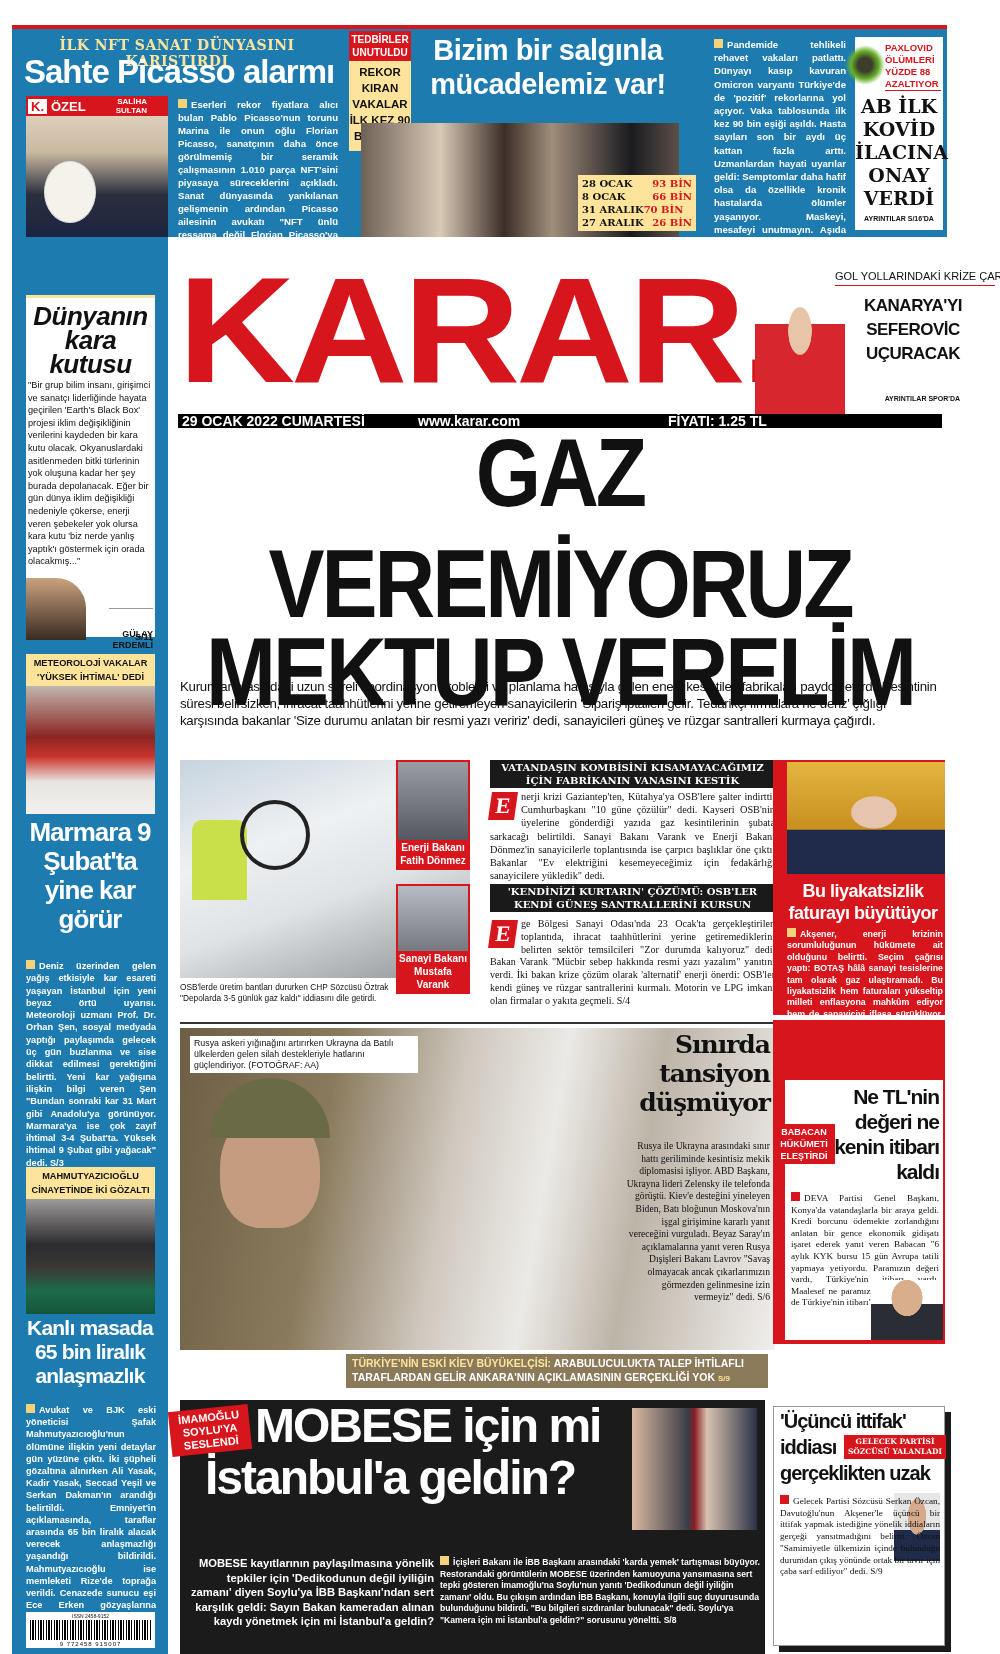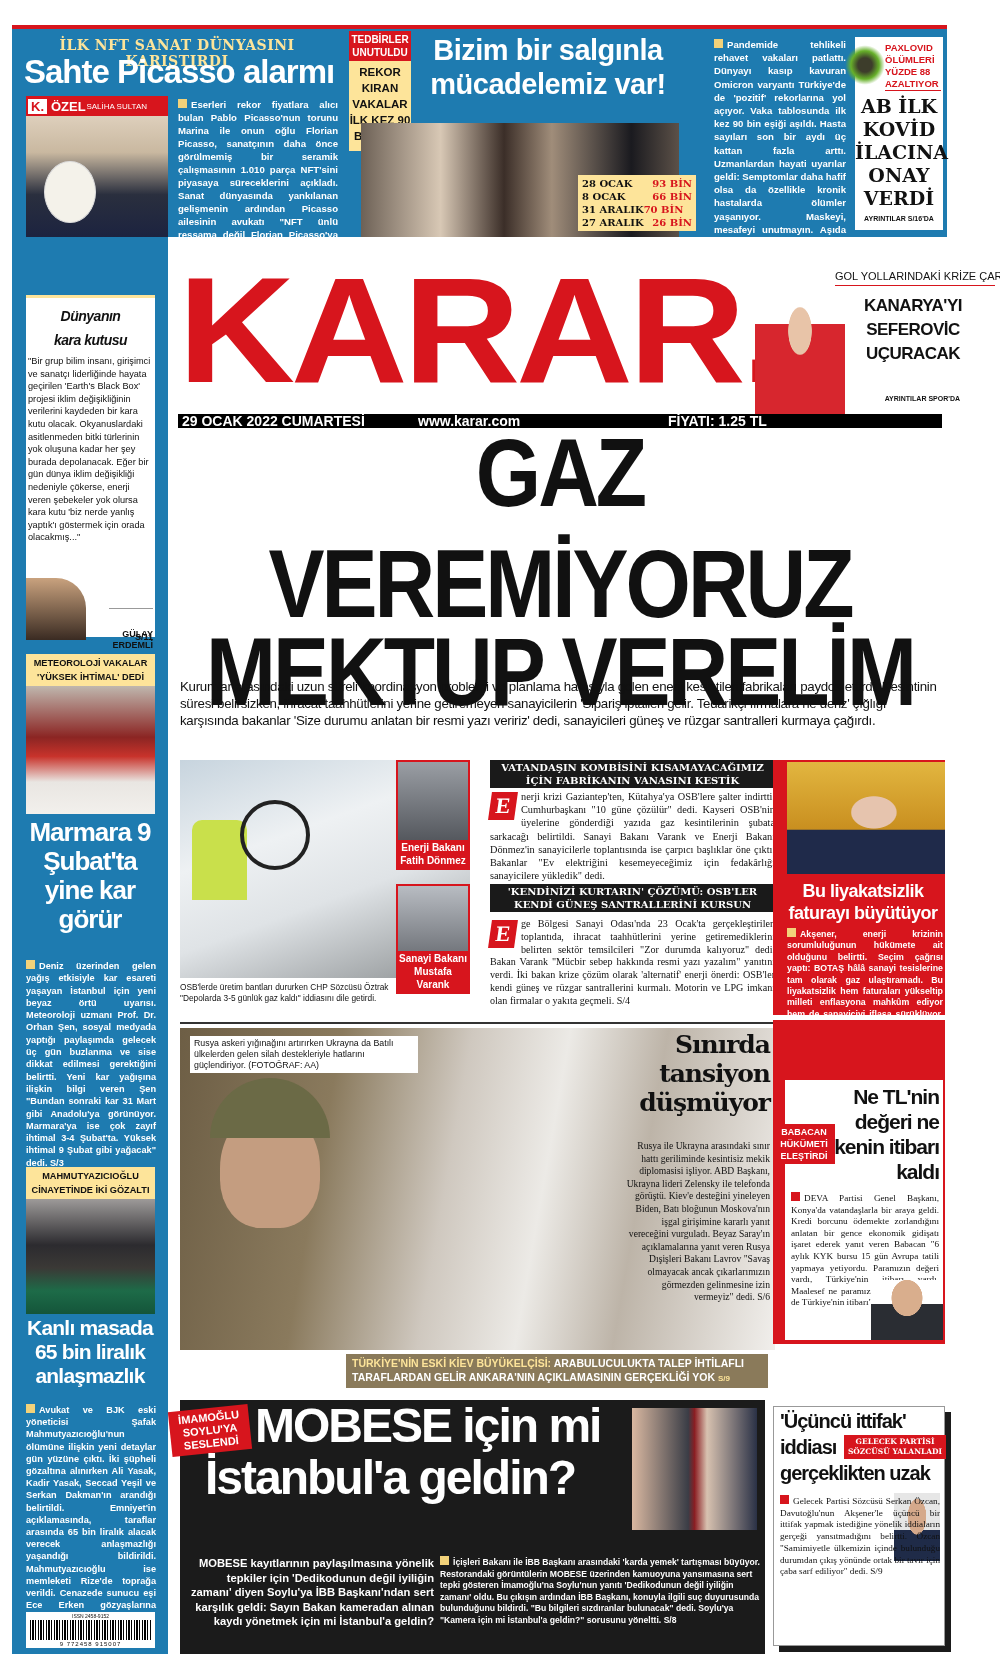--- a/index.html
+++ b/index.html
@@ -23,21 +23,21 @@
 <div class="abs" style="left:12px;top:25px;width:935px;height:4px;background:#d7151d;"></div>
 <div class="abs blue" style="left:12px;top:29px;width:935px;height:208px;"></div>
 
 <div class="abs" style="left:12px;top:29px;width:330px;height:208px;">
   <div style="position:absolute;left:0;top:8px;width:330px;text-align:center;color:#fde49a;font-weight:bold;font-size:14px;font-family:'DejaVu Serif',serif;letter-spacing:0.5px;">İLK NFT SANAT DÜNYASINI KARIŞTIRDI</div>
   <div style="position:absolute;left:12px;top:24px;width:330px;color:#fff;font-weight:bold;font-size:33px;letter-spacing:-1px;white-space:nowrap;overflow:hidden;">Sahte Picasso alarmı</div>
   <div class="photo" style="position:absolute;left:14px;top:67px;width:142px;height:141px;background:linear-gradient(180deg,#e9dccb 0%,#c9b8a0 40%,#2a2f3e 70%,#1c2340 100%);">
     <div style="position:absolute;left:0;top:0;width:142px;height:20px;background:#d7151d;display:flex;align-items:center;">
       <span style="background:#fff;color:#d7151d;font-weight:bold;font-size:13px;padding:0 3px;margin-left:2px;">K.</span>
       <span style="color:#fff;font-weight:bold;font-size:13px;margin-left:4px;">ÖZEL</span>
-      <span style="color:#fff;font-weight:normal;font-size:8px;margin-left:auto;margin-right:21px;">SALİHA SULTAN</span>
+      <span style="color:#fff;font-weight:bold;font-size:8px;margin-left:auto;margin-right:21px;text-align:right;">SALİHA SULTAN</span>
     </div>
     <div style="position:absolute;left:18px;top:65px;width:52px;height:62px;border-radius:50%;background:#f4f2ea;border:1px solid #ddd;"></div>
   </div>
   <div class="just wtxt" style="position:absolute;left:166px;top:69px;width:160px;font-size:9.6px;line-height:13px;font-weight:bold;">
     <span class="bullet"></span><span>Eserleri rekor fiyatlara alıcı bulan Pablo Picasso'nun torunu Marina ile onun oğlu Florian Picasso, sanatçının daha önce görülmemiş bir seramik çalışmasının 1.010 parça NFT'sini piyasaya süreceklerini açıkladı. Sanat dünyasında yankılanan gelişmenin ardından Picasso ailesinin avukatı "NFT ünlü ressama değil Florian Picasso'ya ait. Alıcılar sahte esere yönelmiş olur" dedi. S/2</span>
   </div>
 </div>
 
 <div class="abs" style="left:349px;top:29px;width:330px;height:208px;">
   <div class="red" style="position:absolute;left:0;top:2px;width:62px;height:30px;color:#fff;font-weight:bold;font-size:10px;line-height:13px;text-align:center;padding-top:2px;">TEDBİRLER UNUTULDU</div>
@@ -73,21 +73,21 @@
 <div class="abs" style="left:855px;top:37px;width:88px;height:193px;background:#fff;">
   <div style="position:absolute;left:-10px;top:8px;width:40px;height:40px;border-radius:50%;background:radial-gradient(circle,#3d3d2b 25%,#67b02a 50%,transparent 70%);"></div>
   <div style="position:absolute;left:30px;top:5px;width:56px;color:#d7151d;font-weight:bold;font-size:9.5px;line-height:12px;border-bottom:1px solid #d7151d;padding-bottom:0;">PAXLOVID ÖLÜMLERİ YÜZDE 88 AZALTIYOR</div>
   <div style="position:absolute;left:0;top:58px;width:88px;text-align:center;font-family:'DejaVu Serif',serif;font-weight:bold;font-size:19px;line-height:23px;color:#111;">AB İLK KOVİD İLACINA ONAY VERDİ</div>
   <div style="position:absolute;left:0;top:178px;width:88px;text-align:center;font-weight:bold;font-size:7px;">AYRINTILAR S/16'DA</div>
 </div>
 
 <div class="abs blue" style="left:12px;top:237px;width:156px;height:1417px;"></div>
 
 <div class="abs" style="left:26px;top:295px;width:129px;height:342px;background:#fff;border-top:3px solid #fde49a;">
-  <div style="text-align:center;font-style:italic;font-weight:bold;font-size:14px;line-height:24px;margin-top:6px;letter-spacing:-0.5px;">
+  <div style="text-align:center;font-style:italic;font-weight:bold;font-size:26px;line-height:24px;margin-top:6px;letter-spacing:-0.5px;">
     <div>Dünyanın</div>
     <div>kara kutusu</div>
   </div>
   <div style="padding:3px 2px 0 2px;font-size:9.2px;line-height:12.6px;">"Bir grup bilim insanı, girişimci ve sanatçı liderliğinde hayata geçirilen 'Earth's Black Box' projesi iklim değişikliğinin verilerini kaydeden bir kara kutu olacak. Okyanuslardaki asitlenmeden bitki türlerinin yok oluşuna kadar her şey burada depolanacak. Eğer bir gün dünya iklim değişikliği nedeniyle çökerse, enerji veren şebekeler yok olursa kara kutu 'biz nerde yanlış yaptık'ı göstermek için orada olacakmış..."</div>
   <div class="photo" style="position:absolute;left:0;top:280px;width:60px;height:62px;border-radius:0 30px 0 0;background:linear-gradient(180deg,#c9a27e,#3a2b22);"></div>
   <div style="position:absolute;right:2px;top:310px;width:44px;text-align:right;font-weight:bold;font-size:9px;line-height:11px;border-top:1px solid #999;padding-top:20px;">GÜLAY ERDEMLİ</div>
   <div style="position:absolute;right:2px;top:334px;font-weight:bold;font-size:9px;">S/11</div>
 </div>
 
 <div class="abs yellow" style="left:26px;top:654px;width:129px;height:32px;text-align:center;font-weight:bold;font-size:9.2px;line-height:14px;padding-top:2px;">METEOROLOJİ VAKALAR 'YÜKSEK İHTİMAL' DEDİ</div>

